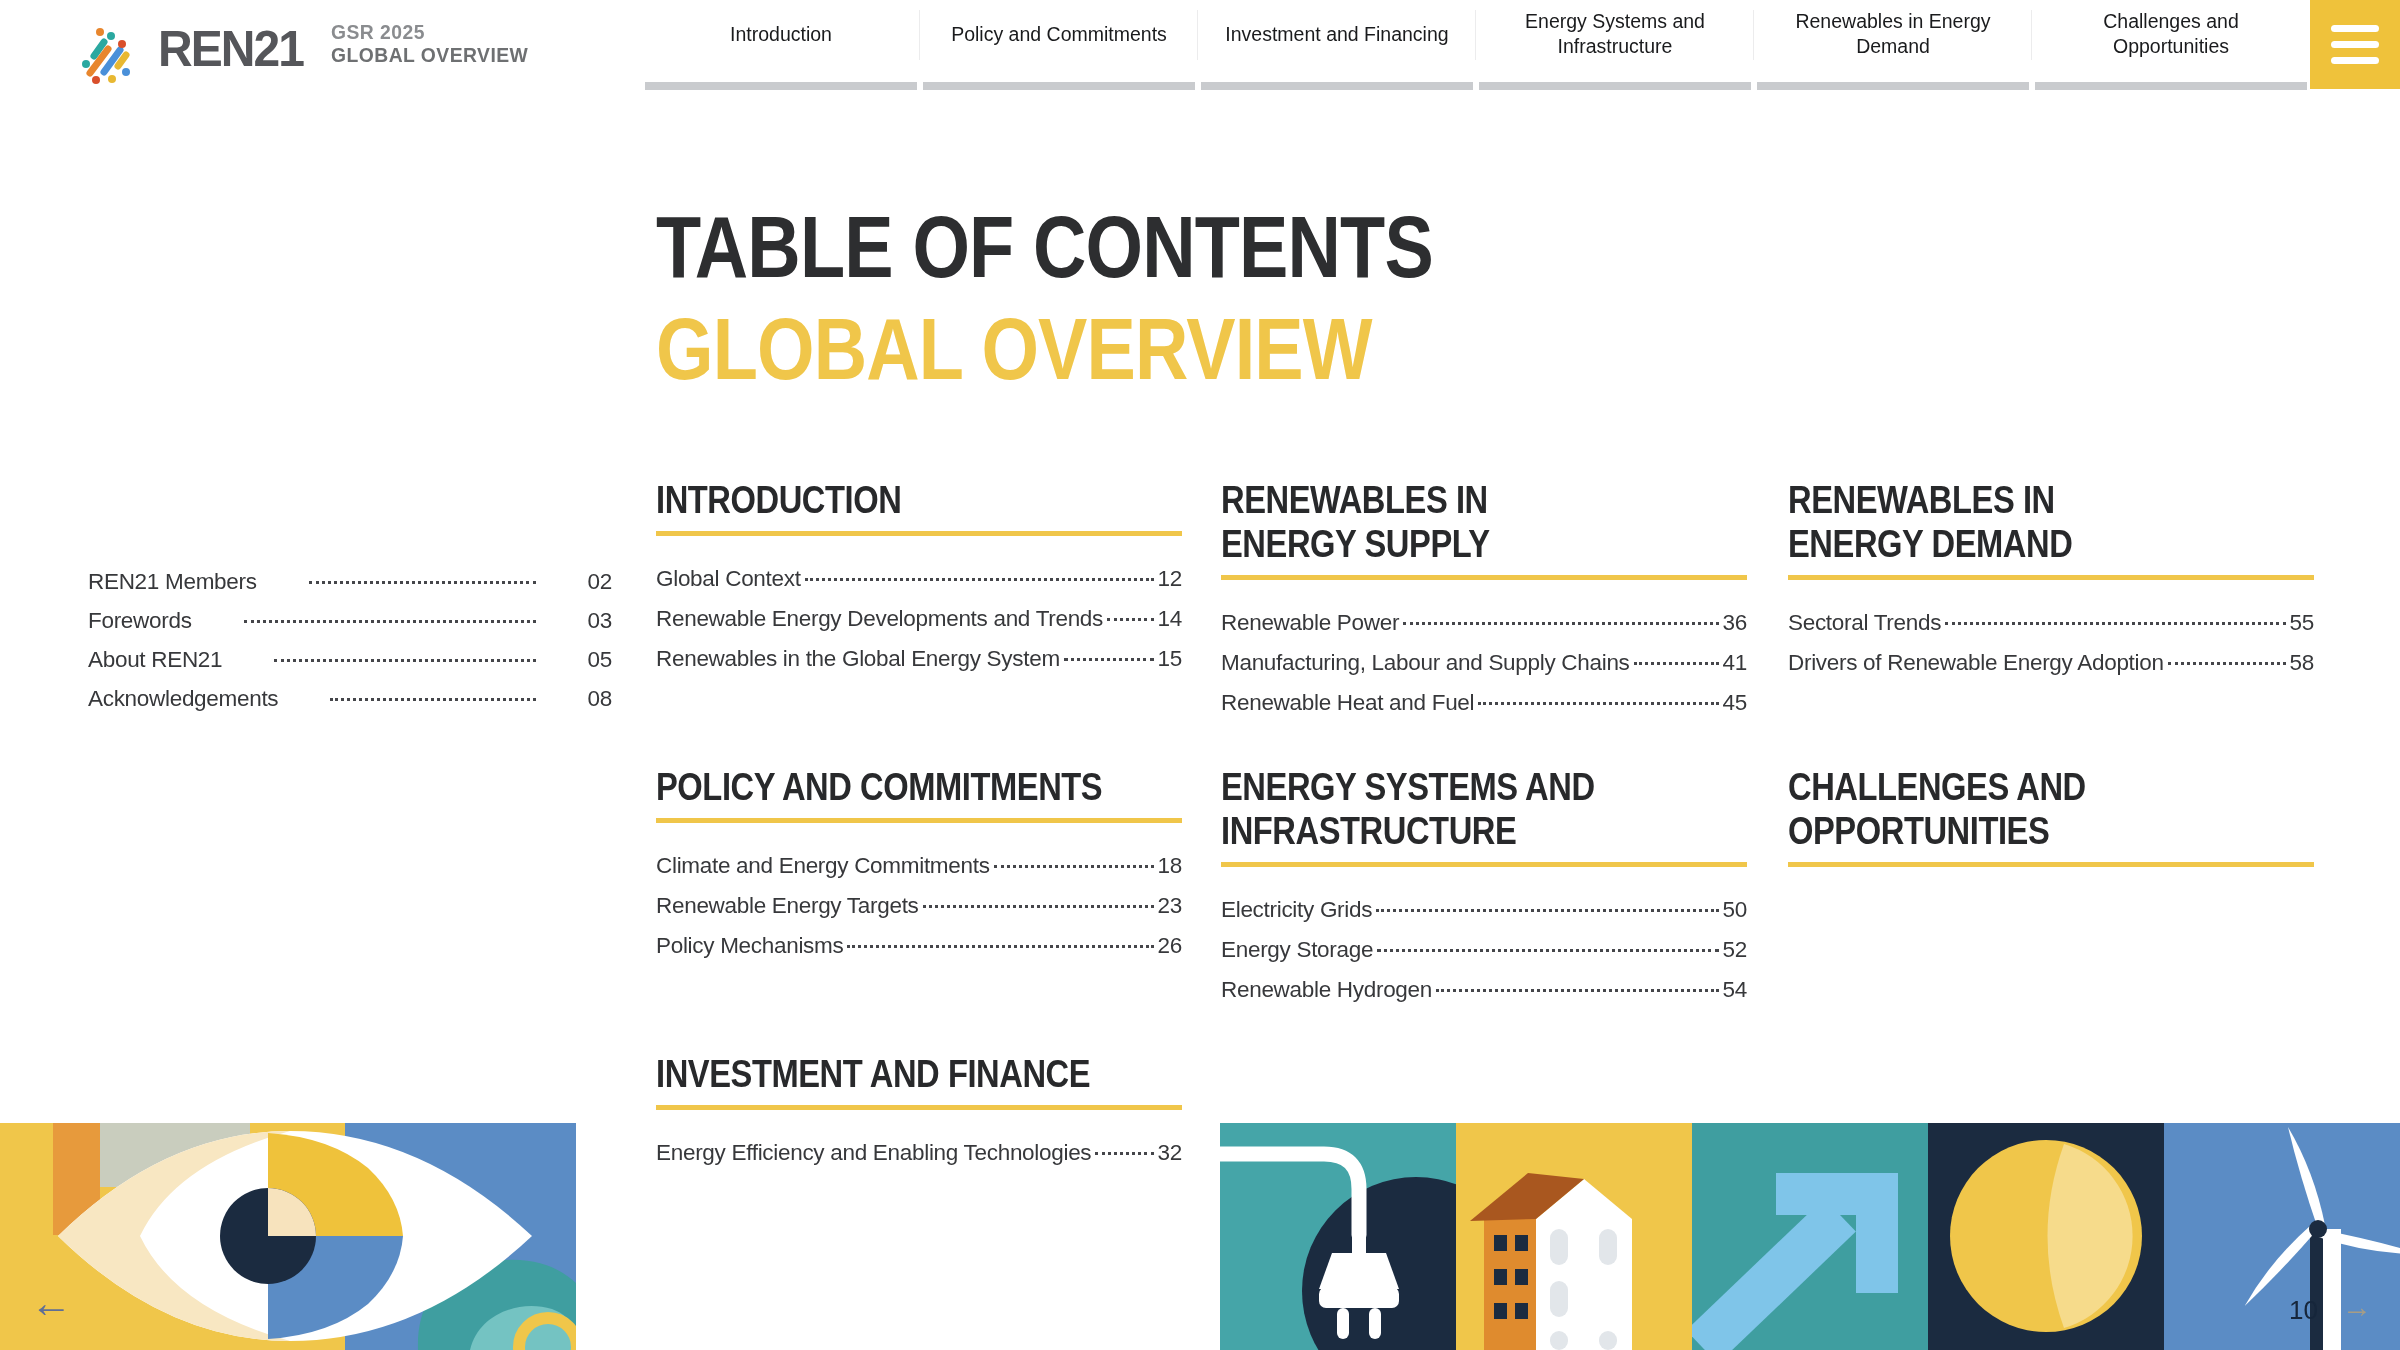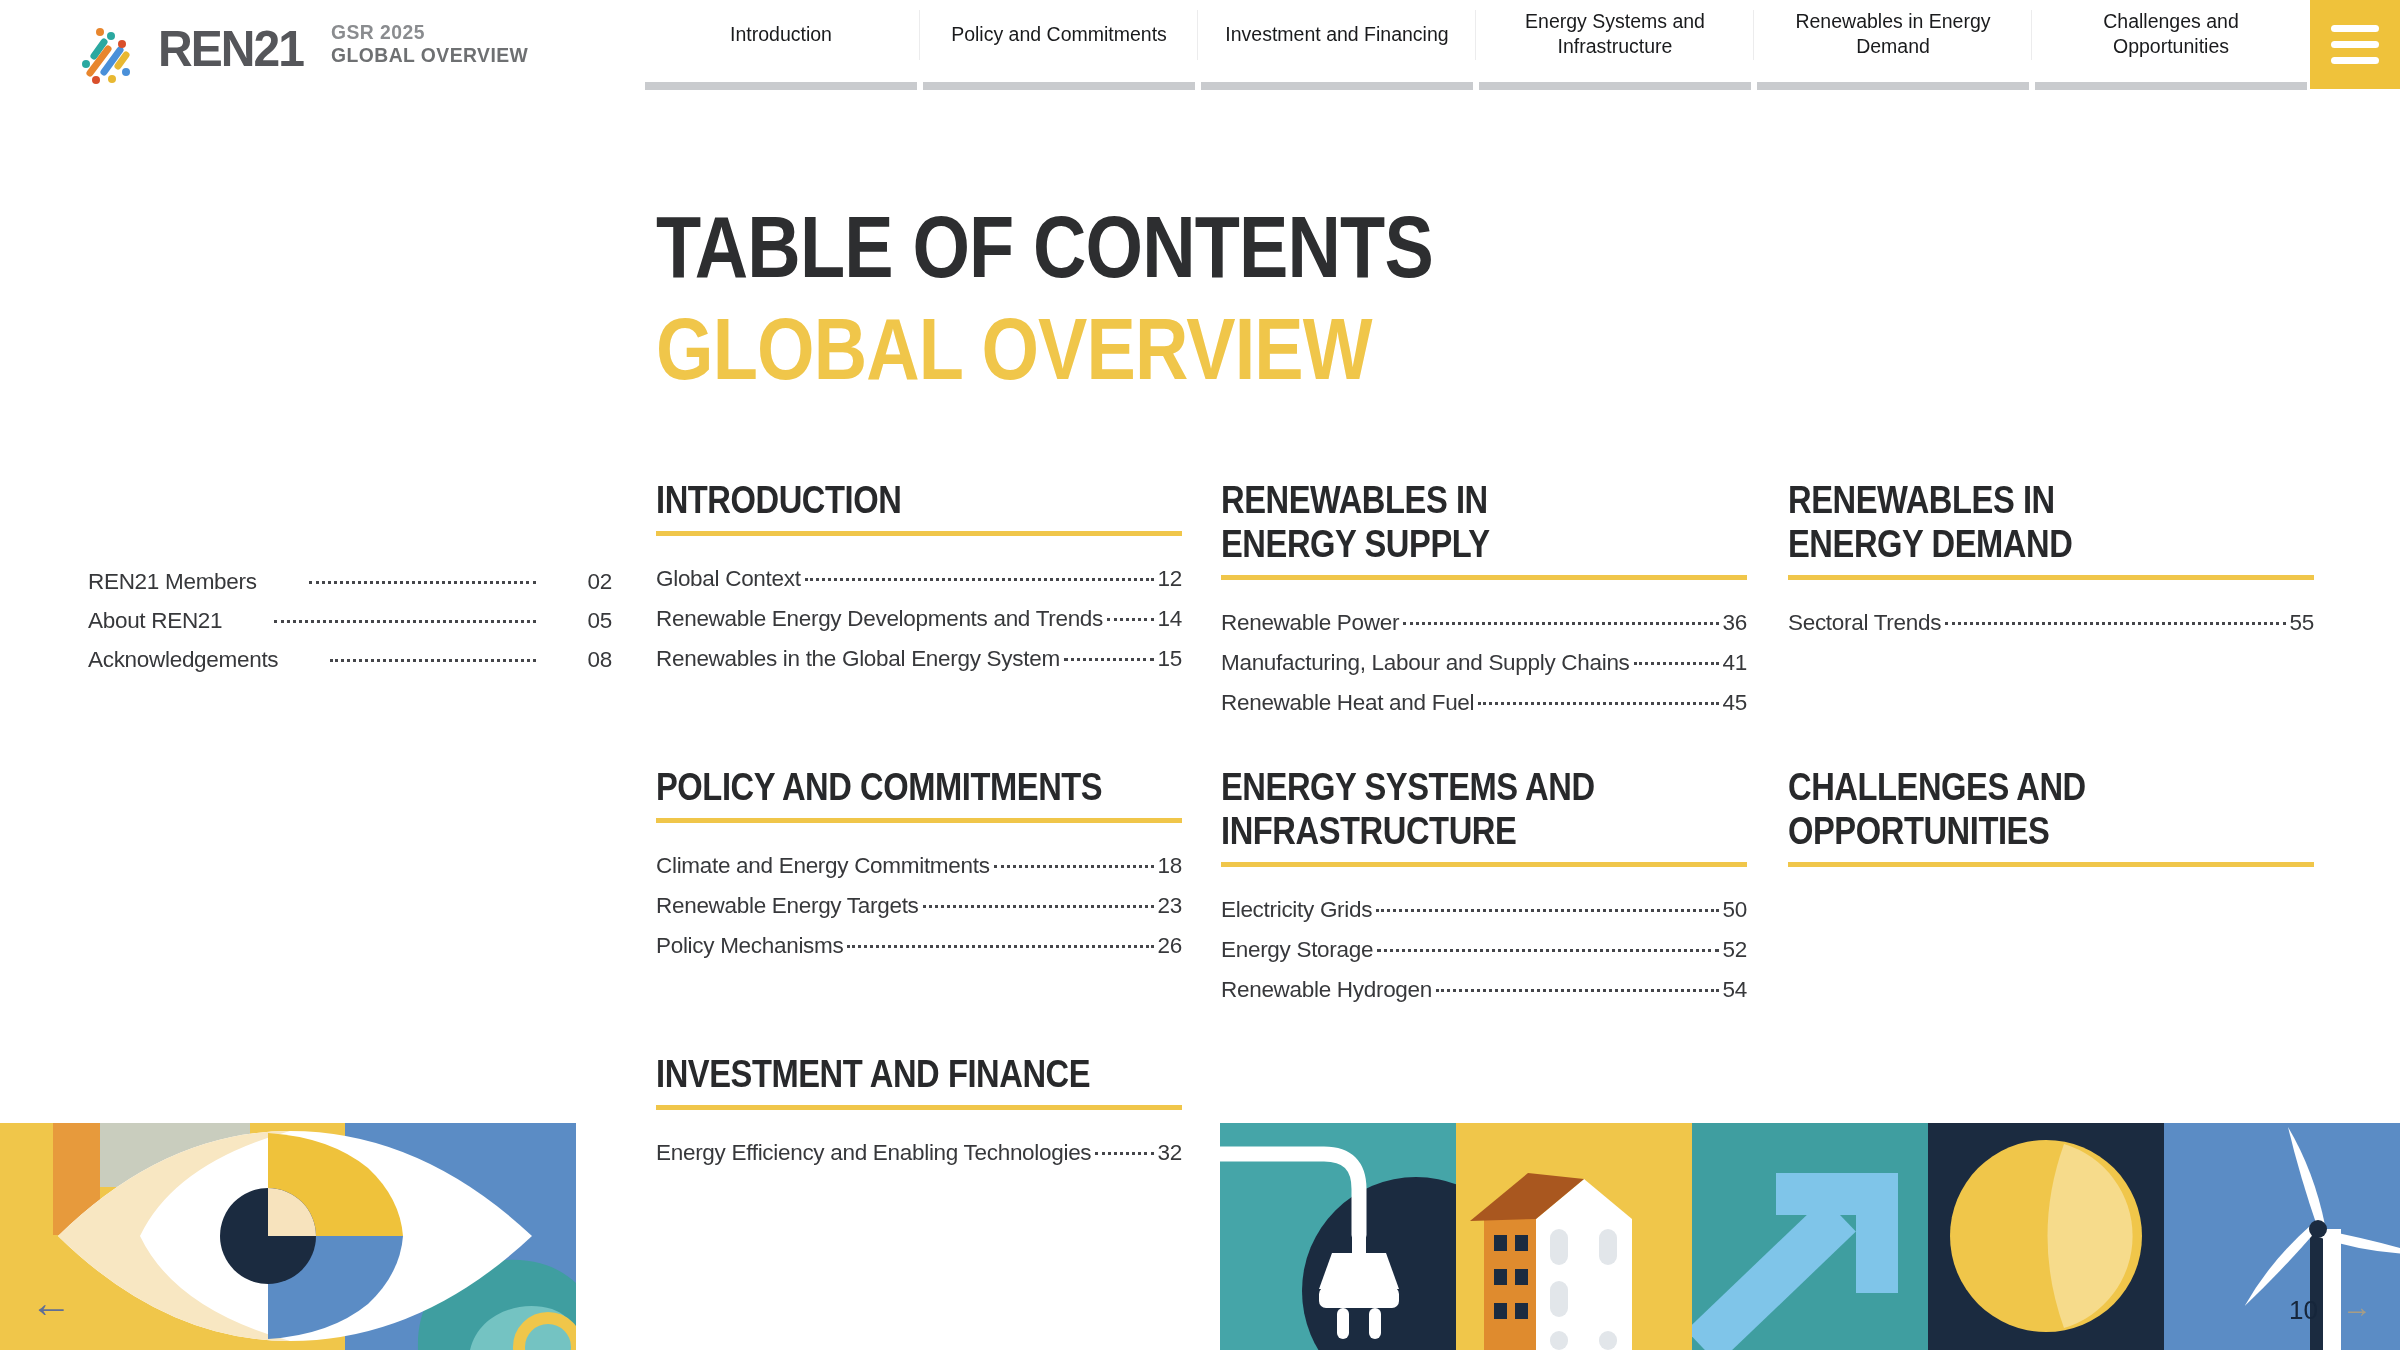--- a/index.html
+++ b/index.html
@@ -124,20 +124,25 @@
     <div class="t-line t2">GLOBAL OVERVIEW</div>
   </div>
 
   <div class="front">
       <div class="irow">
         <span class="lbl">REN21 Members</span>
         <span class="dots"></span>
         <span class="pg">02</span>
       </div>
       <div class="irow">
+        <span class="lbl">Forewords</span>
+        <span class="dots"></span>
+        <span class="pg">03</span>
+      </div>
+      <div class="irow">
         <span class="lbl">About REN21</span>
         <span class="dots"></span>
         <span class="pg">05</span>
       </div>
       <div class="irow">
         <span class="lbl">Acknowledgements</span>
         <span class="dots"></span>
         <span class="pg">08</span>
       </div>
     </div>
@@ -258,20 +263,25 @@
         <div class="sh">
           <div class="sh-line">RENEWABLES IN</div>
           <div class="sh-line">ENERGY DEMAND</div>
         </div>
         <div class="rule"></div>
         <div class="items">
           <div class="irow">
             <span class="lbl">Sectoral Trends</span>
             <span class="dots"></span>
             <span class="pg">55</span>
+          </div>
+          <div class="irow">
+            <span class="lbl">Drivers of Renewable Energy Adoption</span>
+            <span class="dots"></span>
+            <span class="pg">58</span>
           </div>
         </div>
       </section>
       <section class="section">
         <div class="sh">
           <div class="sh-line">CHALLENGES AND</div>
           <div class="sh-line">OPPORTUNITIES</div>
         </div>
         <div class="rule"></div>
       </section>

